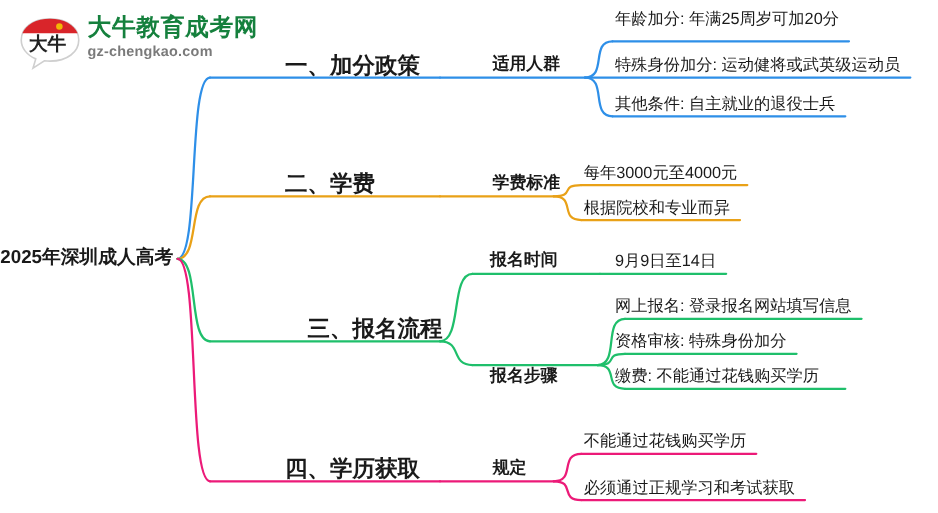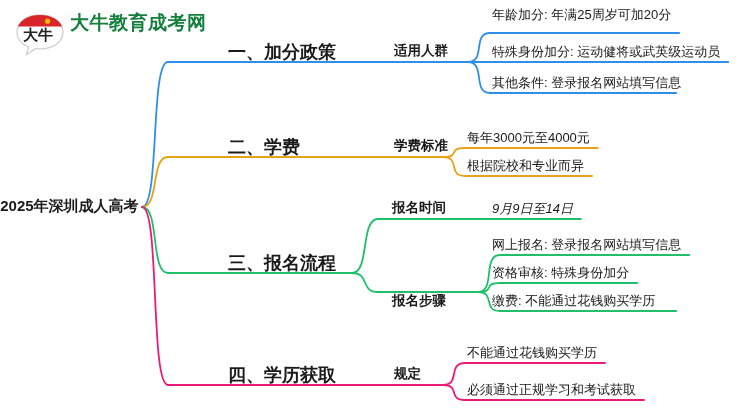--- a/index.html
+++ b/index.html
@@ -46,20 +46,21 @@
 
   <div id="logo">
     <svg id="logo-mark" viewBox="0 0 52 44">
       <path d="M26 3 C12 3 3 10.5 3 20 C3 26.5 7.6 32.2 14.6 35.1 L12.4 42.5 L21.5 36.6 C23 36.8 24.5 36.9 26 36.9 C40 36.9 49 29.5 49 20 C49 10.5 40 3 26 3 Z" fill="#ffffff" stroke="#cfcfcf" stroke-width="1.3"></path>
       <path d="M26 3 C14.8 3 6.7 7.8 3.9 14.6 L48.1 14.6 C45.3 7.8 37.2 3 26 3 Z" fill="#d9252a"></path>
       <circle cx="33.5" cy="9.2" r="2.6" fill="#f2b705"></circle>
       <text x="24" y="28" text-anchor="middle" font-family="'Liberation Sans',sans-serif" font-size="15" font-weight="700" fill="#232323">大牛</text>
     </svg>
     <div id="logo-text">
       <div id="logo-title">大牛教育成考网</div>
+      <div id="logo-sub">gz-chengkao.com</div>
     </div>
   </div>
 
   <svg class="links" viewBox="0 0 750 410">
     <g fill="none" stroke-width="1.8" stroke-linecap="round" id="link-group">
         <path d="M142,207 C160,207 150,62 168,62" stroke="#2e8fe8"></path>
         <path d="M168,62 L352,62" stroke="#2e8fe8"></path>
         <path d="M352,62 L468,62" stroke="#2e8fe8"></path>
         <path d="M468,62 C486,62 472,33 490,33" stroke="#2e8fe8"></path>
         <path d="M490,33 L679.15625,33" stroke="#2e8fe8"></path>
@@ -94,28 +95,28 @@
         <path d="M443,385 C461,385 447,400 465,400" stroke="#ec1a78"></path>
         <path d="M465,400 L644,400" stroke="#ec1a78"></path>
       </g>
   </svg>
 
   <div id="labels">
       <div class="lbl lbl-main" style="left: 228px; top: 43px;">一、加分政策</div>
       <div class="lbl lbl-sub" style="left: 394px; top: 44px;">适用人群</div>
       <div class="lbl lbl-leaf" style="left: 492px; top: 8px;">年龄加分: 年满25周岁可加20分</div>
       <div class="lbl lbl-leaf" style="left: 492px; top: 45px;">特殊身份加分: 运动健将或武英级运动员</div>
-      <div class="lbl lbl-leaf" style="left: 492px; top: 76px;">其他条件: 登录报名网站填写信息</div>
+      <div class="lbl lbl-leaf" style="left: 492px; top: 76px;">其他条件: 自主就业的退役士兵</div>
       <div class="lbl lbl-main" style="left: 228px; top: 138px;">二、学费</div>
       <div class="lbl lbl-sub" style="left: 394px; top: 139px;">学费标准</div>
       <div class="lbl lbl-leaf" style="left: 467px; top: 131px;">每年3000元至4000元</div>
       <div class="lbl lbl-leaf" style="left: 467px; top: 159px;">根据院校和专业而异</div>
-      <div class="lbl lbl-main" style="left: 228px; top: 254px; text-align: right;">三、报名流程</div>
+      <div class="lbl lbl-main" style="left: 246px; top: 254px; text-align: right;">三、报名流程</div>
       <div class="lbl lbl-sub" style="left: 392px; top: 201px;">报名时间</div>
-      <div class="lbl lbl-leaf" style="left: 492px; top: 202px; font-style: italic;">9月9日至14日</div>
+      <div class="lbl lbl-leaf" style="left: 492px; top: 202px;">9月9日至14日</div>
       <div class="lbl lbl-sub" style="left: 392px; top: 274px; margin-top: 20px;">报名步骤</div>
       <div class="lbl lbl-leaf" style="left: 492px; top: 238px;">网上报名: 登录报名网站填写信息</div>
       <div class="lbl lbl-leaf" style="left: 492px; top: 266px;">资格审核: 特殊身份加分</div>
       <div class="lbl lbl-leaf" style="left: 492px; top: 294px;">缴费: 不能通过花钱购买学历</div>
       <div class="lbl lbl-main" style="left: 228px; top: 366px;">四、学历获取</div>
       <div class="lbl lbl-sub" style="left: 394px; top: 367px;">规定</div>
       <div class="lbl lbl-leaf" style="left: 467px; top: 346px;">不能通过花钱购买学历</div>
       <div class="lbl lbl-leaf" style="left: 467px; top: 383px;">必须通过正规学习和考试获取</div>
       <div class="lbl lbl-root" style="left: 0.234375px; top: 198px;">2025年深圳成人高考</div>
     </div>

